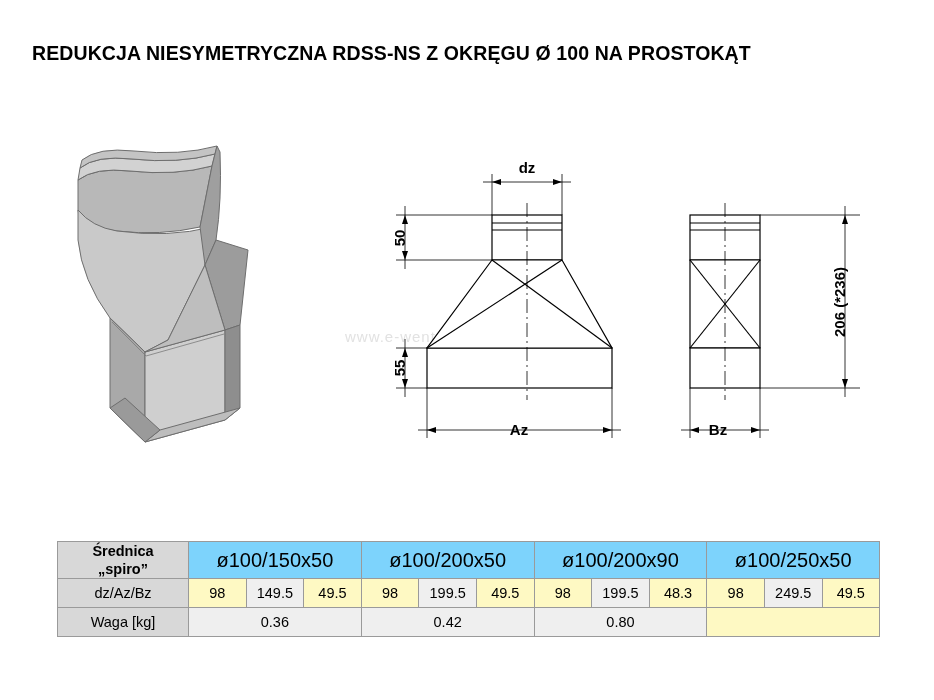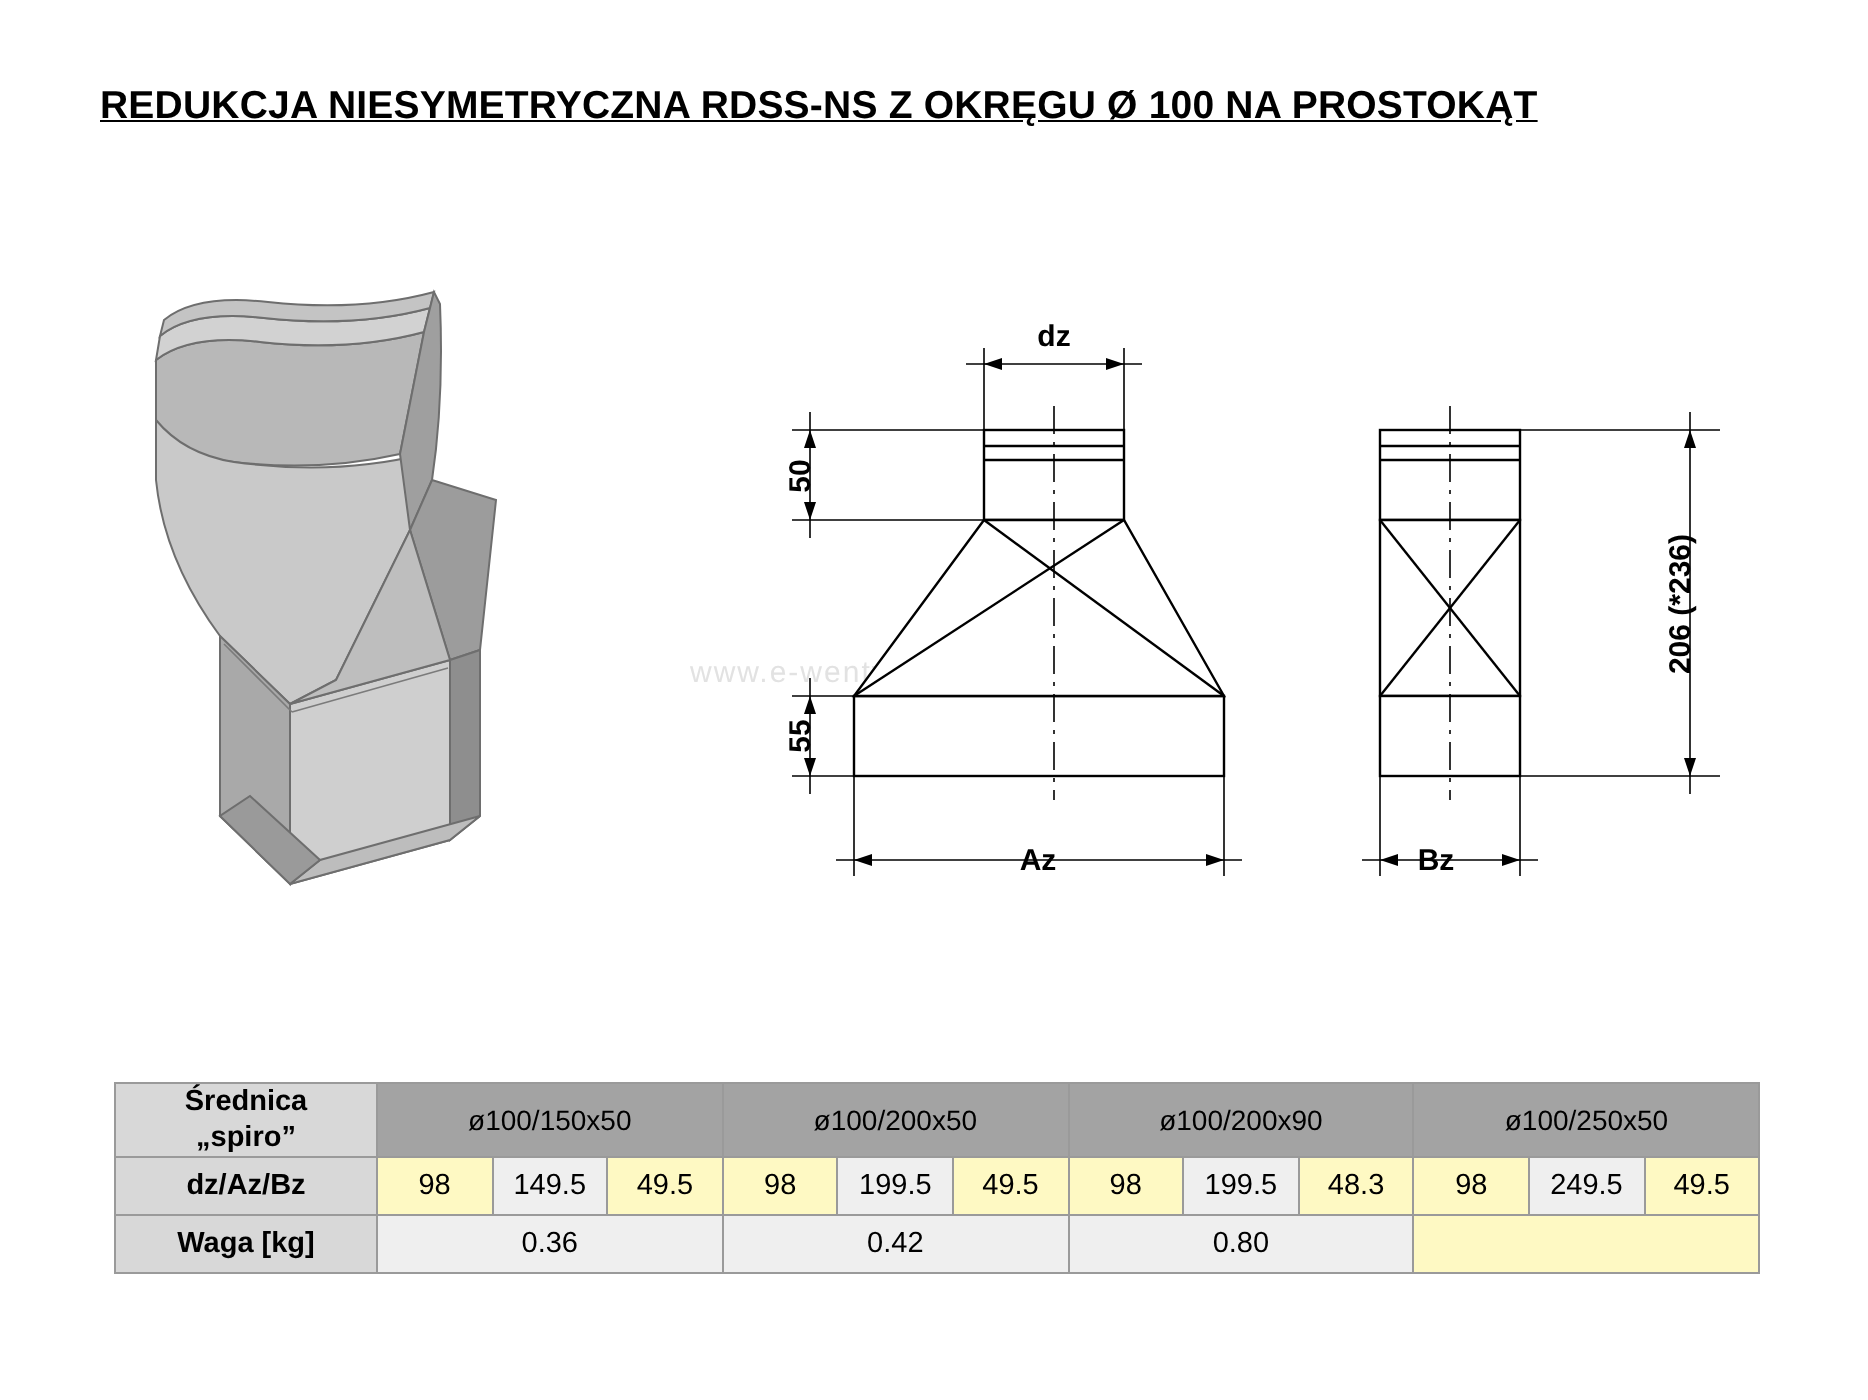--- a/index.html
+++ b/index.html
@@ -10,27 +10,26 @@
     width: 934px;
     height: 700px;
     background: #ffffff;
     font-family: "Liberation Sans", sans-serif;
     color: #000000;
     position: relative;
     overflow: hidden;
   }
   .page-title {
     position: absolute;
-    left: 50px;
+    left: 32px;
     top: 42px;
     font-size: 19.5px;
     font-weight: bold;
     letter-spacing: 0.1px;
     white-space: nowrap;
-    text-decoration: underline;
   }
   
   .drawing-area {
     position: absolute;
     left: 0;
     top: 90px;
     width: 934px;
     height: 390px;
   }
   .watermark {
@@ -70,29 +69,29 @@
   }
   .hdr-cell {
     background: #d8d8d8;
     font-weight: bold;
     width: 130px;
     line-height: 1.25;
     font-size: 14.5px;
   }
   .row-head {
     background: #d8d8d8;
-    font-weight: bold;
+    font-weight: normal;
     height: 30px;
     font-size: 14.5px;
   }
   .variant-cell {
     width: 170px;
     height: 62px;
-    font-size: 14px;
-    background: #a3a3a3;
+    font-size: 20px;
+    background: #7dd3fc;
   }
   .val-cell {
     width: 56.6px;
     height: 30px;
     font-size: 14.5px;
   }
   .alt-bg { background: #efefef; margin-top: 44px; }
   .white-bg { background: #fef9c3; margin-top: 12px; }
   .weight-cell {
     height: 30px;

